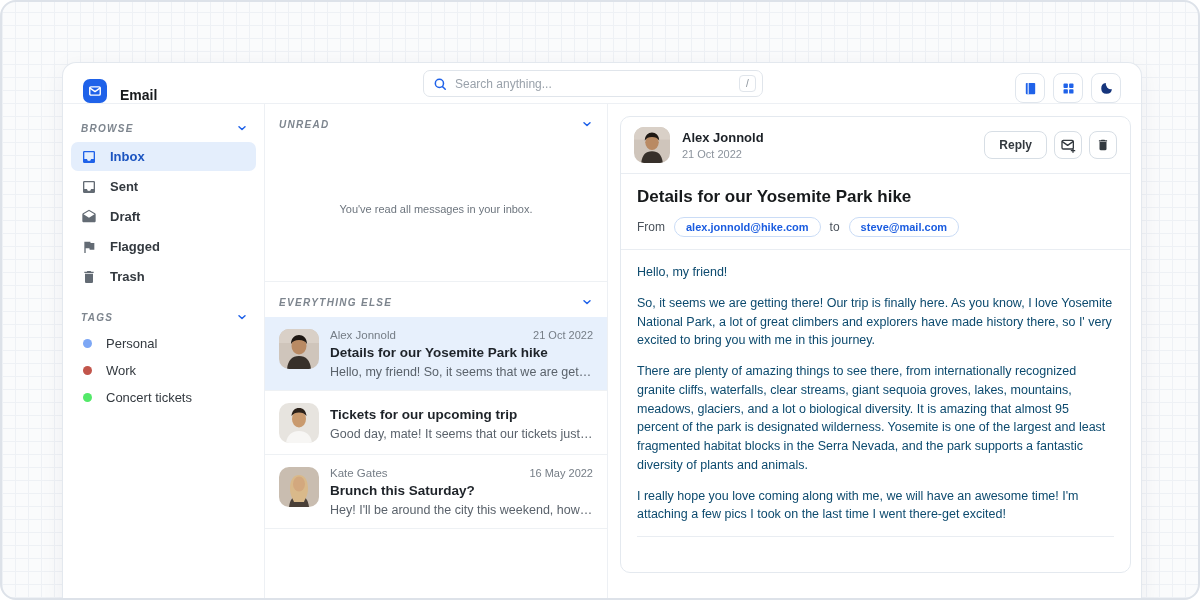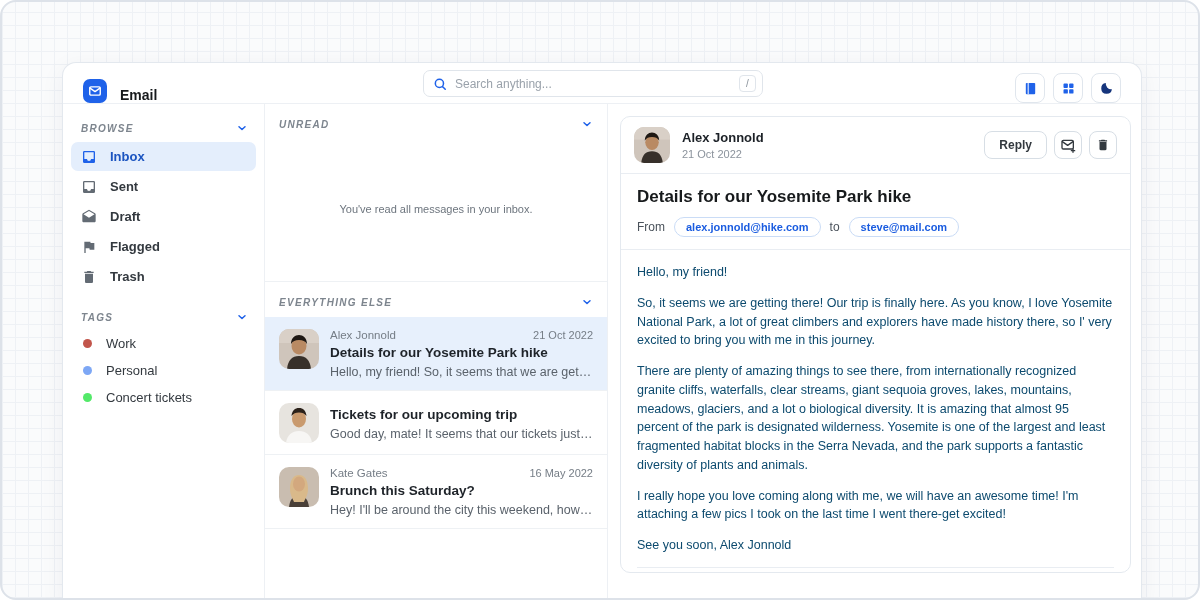--- a/index.html
+++ b/index.html
@@ -213,26 +213,26 @@
         <div class="tags-block">
           <div class="sec-hdr">
             <span class="lbl">TAGS</span>
             <span>
               <svg width="12" height="12" viewBox="0 0 24 24" fill="none" stroke="#1f62e9" stroke-width="3" stroke-linecap="round" stroke-linejoin="round">
                   <polyline points="6,9.5 12,15 18,9.5"></polyline>
                 </svg>
             </span>
           </div>
           <div class="tag-item">
+            <span class="tag-dot" style="background-color: rgb(125, 167, 245);"></span>
+            <span class="tlbl">Personal</span>
+          </div>
+          <div class="tag-item">
             <span class="tag-dot" style="background-color: rgb(194, 85, 75);"></span>
             <span class="tlbl">Work</span>
-          </div>
-          <div class="tag-item">
-            <span class="tag-dot" style="background-color: rgb(125, 167, 245);"></span>
-            <span class="tlbl">Personal</span>
           </div>
           <div class="tag-item">
             <span class="tag-dot" style="background-color: rgb(83, 233, 105);"></span>
             <span class="tlbl">Concert tickets</span>
           </div>
         </div>
       </div>
 
       <div class="midcol">
         <div class="sec-hdr unread-hdr">
@@ -365,21 +365,20 @@
             </div>
           </div>
 
           <div class="dc-div"></div>
 
           <div class="dc-body">
             <p>Hello, my friend!</p>
             <p>So, it seems we are getting there! Our trip is finally here. As you know, I love Yosemite National Park, a lot of great climbers and explorers have made history there, so I' very excited to bring you with me in this journey.</p>
             <p>There are plenty of amazing things to see there, from internationally recognized granite cliffs, waterfalls, clear streams, giant sequoia groves, lakes, mountains, meadows, glaciers, and a lot o biological diversity. It is amazing that almost 95 percent of the park is designated wilderness. Yosemite is one of the largest and least fragmented habitat blocks in the Serra Nevada, and the park supports a fantastic diversity of plants and animals.</p>
             <p>I really hope you love coming along with me, we will have an awesome time! I'm attaching a few pics I took on the last time I went there-get excited!</p>
-            <p>See you soon, Alex Jonnold</p>
           </div>
 
           <div class="dc-div-inset"></div>
 
           <div class="attach">
             
             
           </div>
 
         </div>

